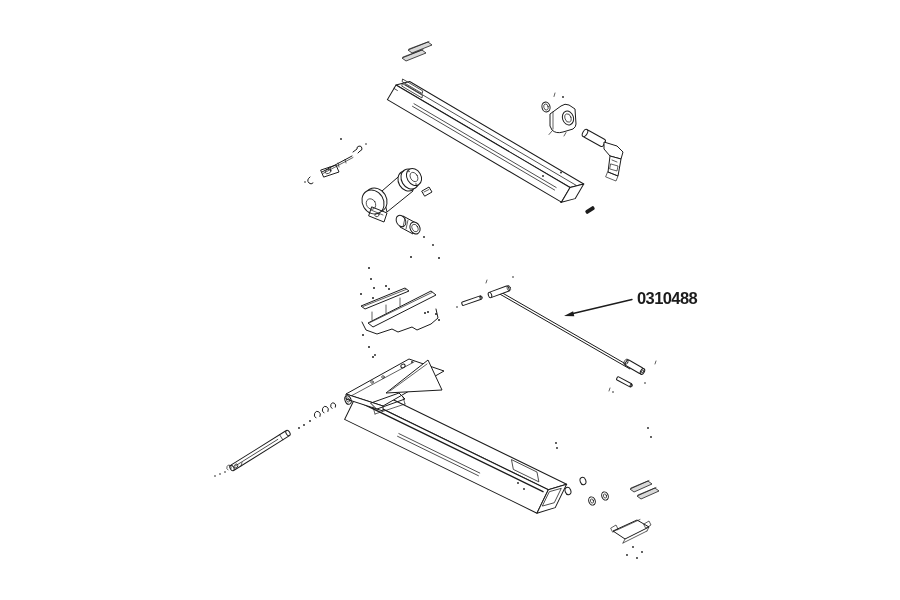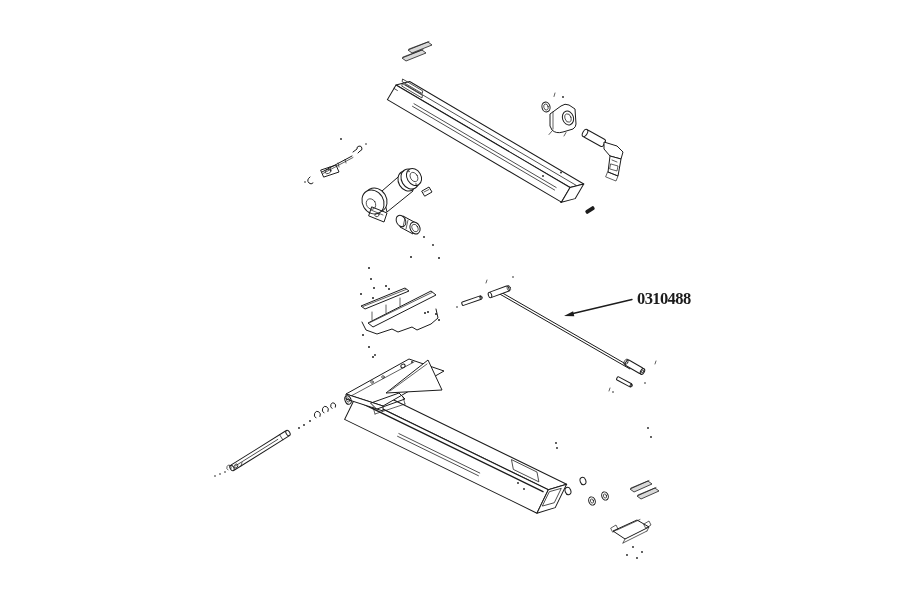--- a/index.html
+++ b/index.html
@@ -1,17 +1,17 @@
 <!DOCTYPE html>
 <html style="--line: #1c1c1c; --bg: #ffffff; --shade: #d9d9d9;"><head>
 <meta charset="utf-8">
 <style>
   html,body{margin:0;padding:0;background:#fff;}
   .stage{position:relative;width:900px;height:600px;background:var(--bg,#ffffff);
-         font-family:Liberation Serif, serif;overflow:hidden;}
+         font-family:Liberation Sans, sans-serif;overflow:hidden;}
   svg{display:block}
   .s{fill:none;stroke:var(--line,#1c1c1c);stroke-width:1;stroke-linecap:round;stroke-linejoin:round}
   .sw{fill:#ffffff;stroke:var(--line,#1c1c1c);stroke-width:1;stroke-linejoin:round}
   .g{fill:var(--shade,#d9d9d9);stroke:var(--line,#1c1c1c);stroke-width:.8;stroke-linejoin:round}
   .f{fill:var(--line,#1c1c1c);stroke:none}
   .t{stroke-width:.7}
   .th{stroke-width:1.4}
   text.label{font-weight:bold;font-size:16.5px;letter-spacing:-.6px;fill:var(--line,#1c1c1c)}
 </style>
 </head>

